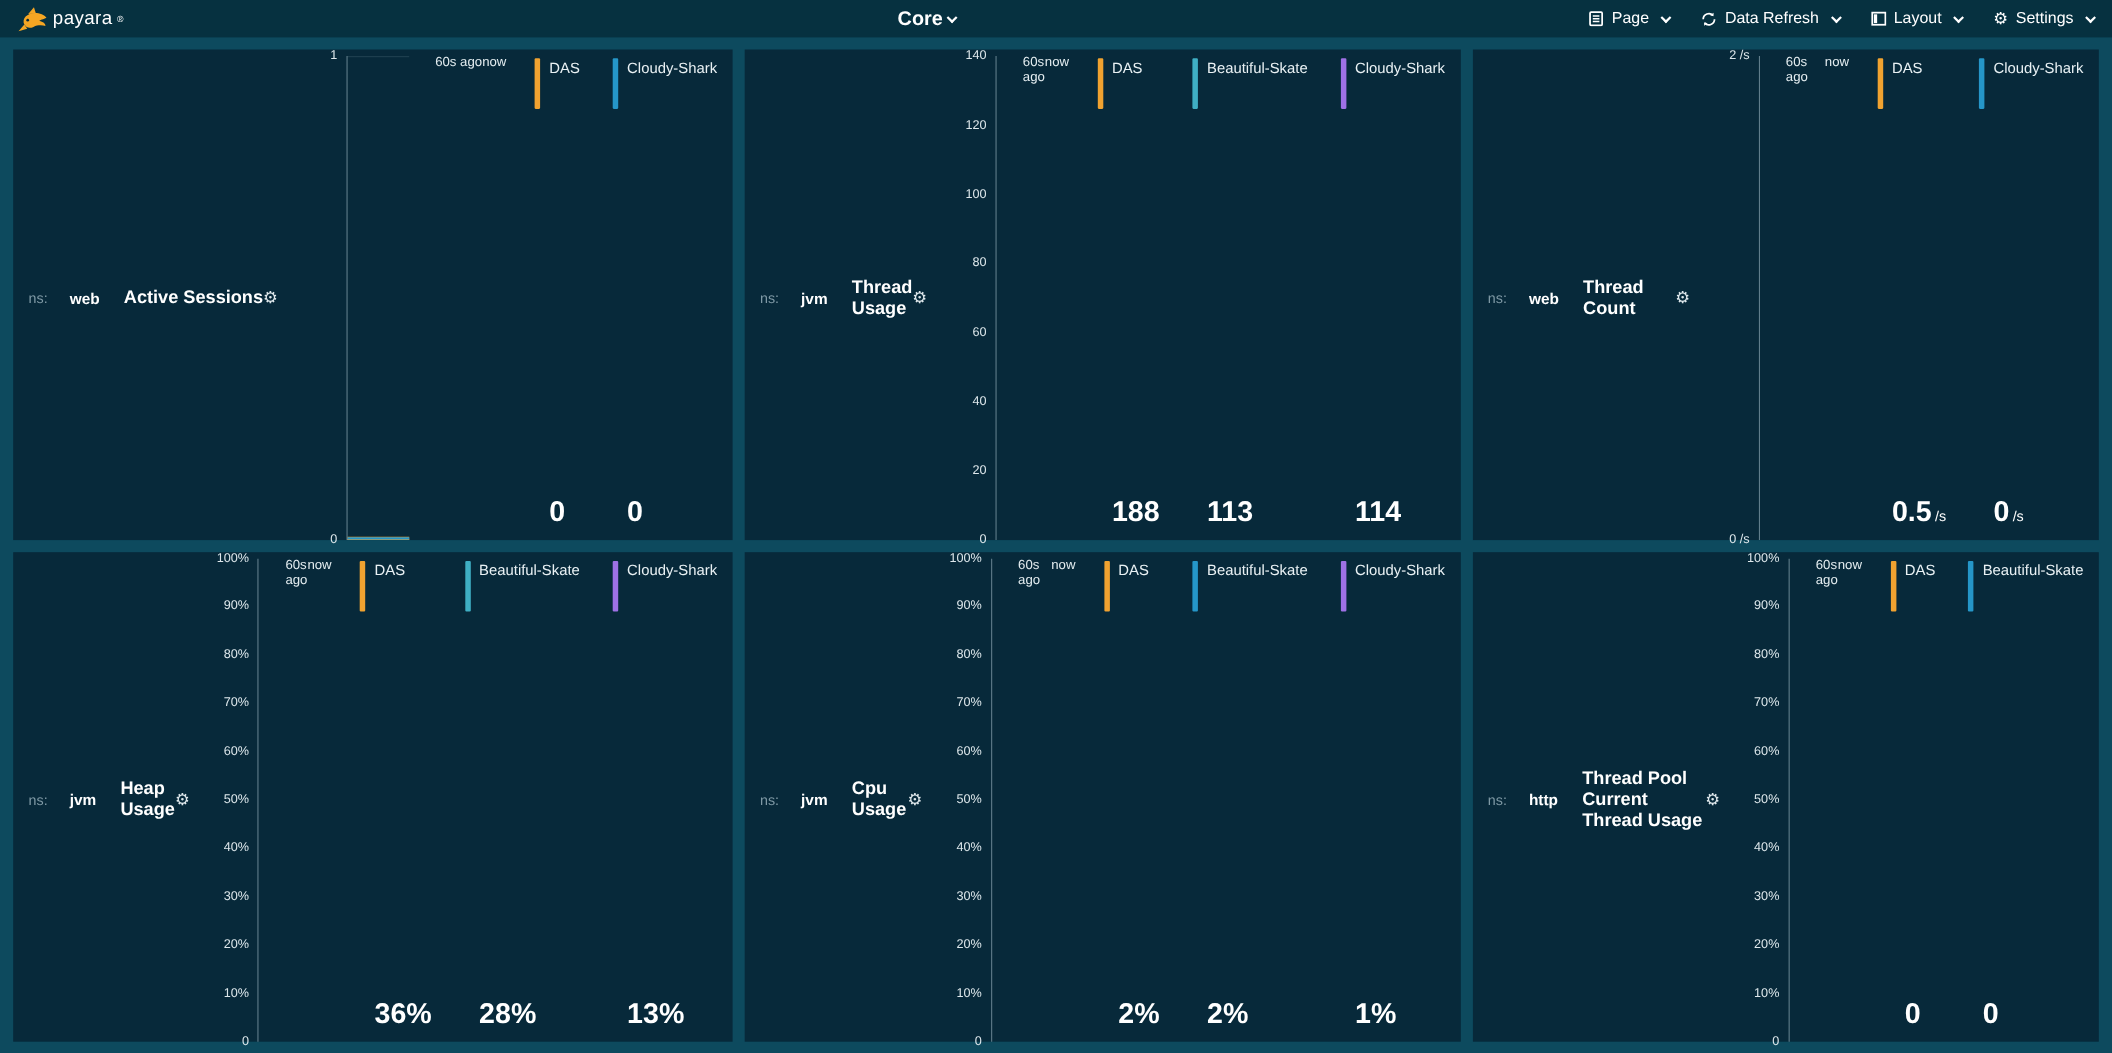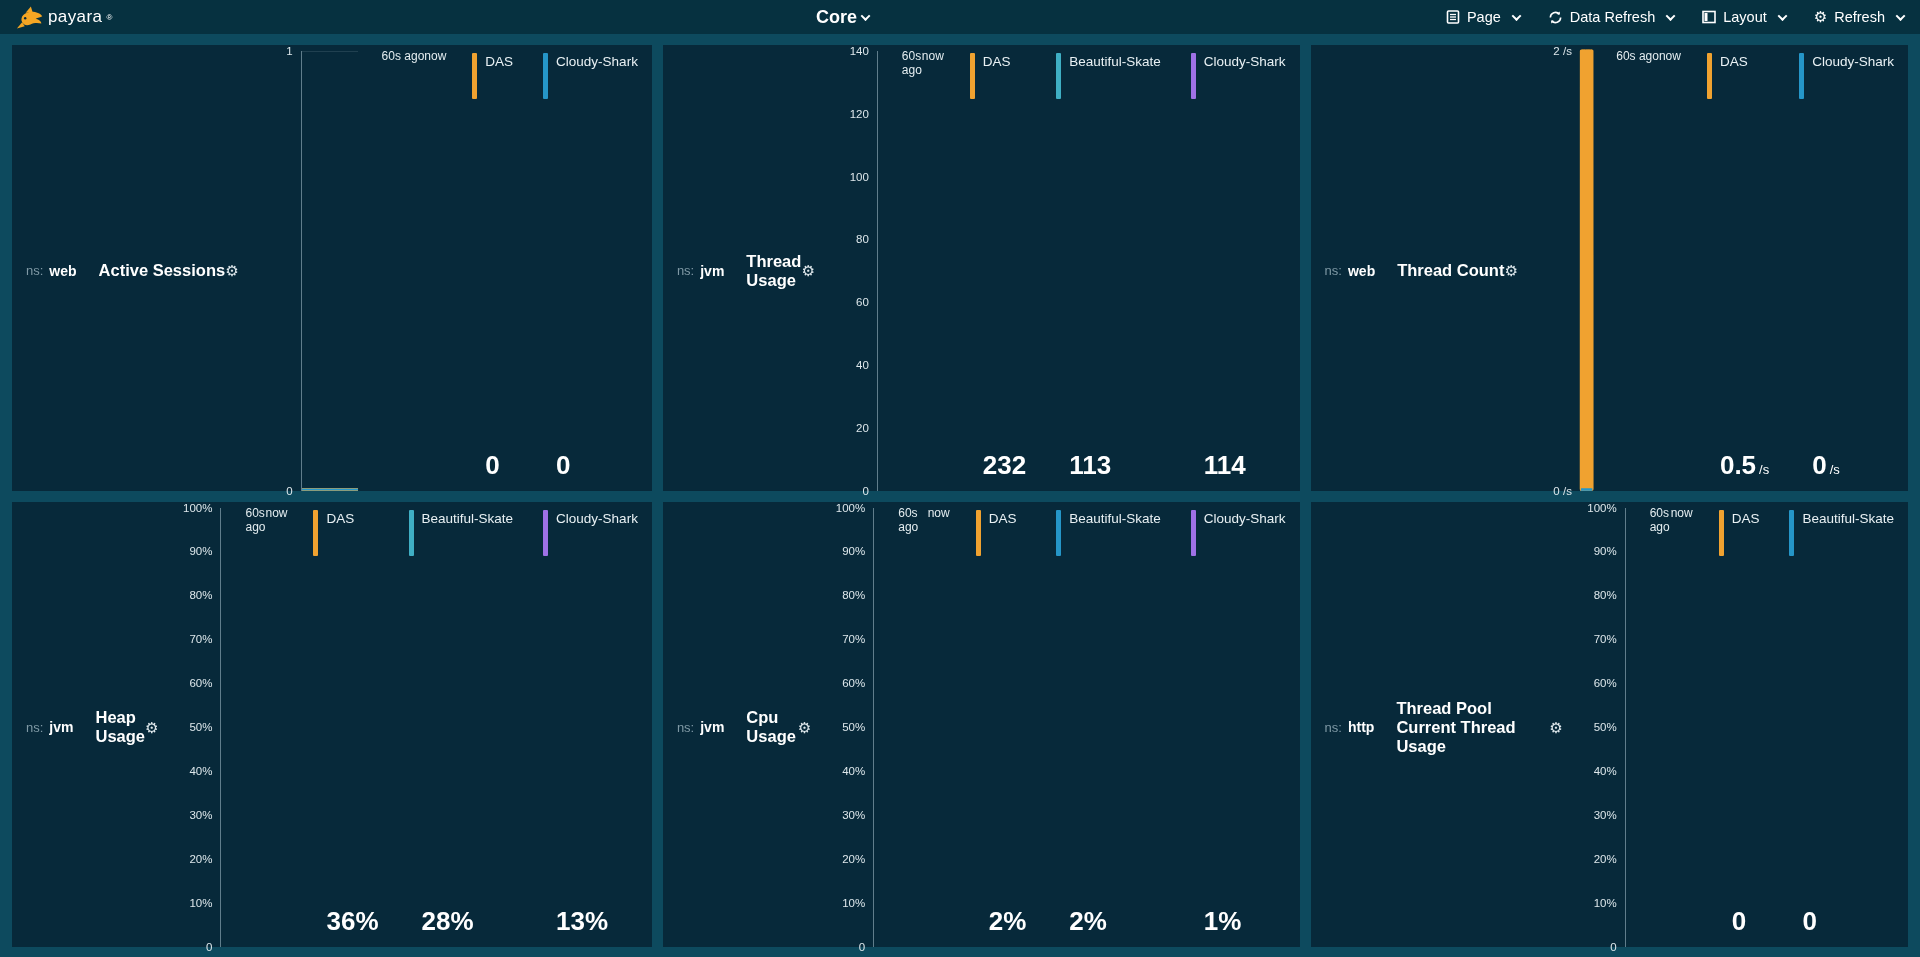--- a/index.html
+++ b/index.html
@@ -23,21 +23,21 @@
   .micon { display:inline-flex; }
 
   
   .grid { position:absolute; top:34px; left:0; right:0; bottom:0;
     display:grid; grid-template-columns:repeat(3,1fr); grid-template-rows:1fr 1fr;
     gap:11px; padding:11px 12px 10px 12px; }
   .panel { background:#07293a; display:flex; flex-direction:row; }
 
   .panel-head { display:flex; align-items:center; padding:10px 14px 4px 14px; }
   .ns-key { color:#7f99a5; font-size:13px; }
-  .ns-val { color:#fff; font-size:14px; font-weight:bold; margin-left:6px; }
+  .ns-val { color:#fff; font-size:14px; font-weight:bold; margin-left:20px; }
   .panel-title { color:#fff; font-size:16.5px; font-weight:bold; margin-left:22px; }
   .gear { margin-left:auto; color:#dfe8ec; font-size:15px; cursor:pointer; line-height:1; }
 
   .chart-row { display:flex; flex:1; padding:6px 10px 0 0; min-height:0; }
   .ylabels { width:48px; position:relative; }
   .ytick { position:absolute; right:8px; transform:translateY(-6px);
     font-size:11.5px; color:#dde7eb; white-space:nowrap; }
   .plot { flex:1; position:relative;
     border-left:1px solid rgba(170,195,205,.55);
     border-bottom:1px solid rgba(170,195,205,.55); }
@@ -111,21 +111,21 @@
         <svg width="14" height="14" viewBox="0 0 14 14">
           <rect x="1" y="1.5" width="12" height="11" fill="none" stroke="#fff" stroke-width="1.6"></rect>
           <rect x="2.5" y="3" width="3" height="8" fill="#fff"></rect>
         </svg>
       </span>
       <span>Layout</span>
       <span class="chev"></span>
     </div>
     <div class="menu">
       <span class="micon" style="color:#fff;font-size:15px;">⚙</span>
-      <span>Refresh</span>
+      <span>Settings</span>
       <span class="chev"></span>
     </div>
   </div>
 </div>
 
 <div class="grid" id="grid">
     <div class="panel">
     <div class="panel-head">
       <span class="ns-key">ns:</span>
       <span class="ns-val">web</span>
@@ -208,21 +208,21 @@
     </div>
     <div class="xlabels">
       <span>60s ago</span>
       <span>now</span>
     </div>
     <div class="legend">
         <div class="legend-item">
           <div class="legend-bar" style="background: rgb(240, 162, 48);"></div>
           <div class="legend-text">
             <span class="legend-lbl">DAS</span>
-            <span class="legend-val">232</span>
+            <span class="legend-val">188</span>
           </div>
         </div>
         <div class="legend-item">
           <div class="legend-bar" style="background: rgb(63, 175, 196);"></div>
           <div class="legend-text">
             <span class="legend-lbl">Beautiful-Skate</span>
             <span class="legend-val">113</span>
           </div>
         </div>
         <div class="legend-item">

